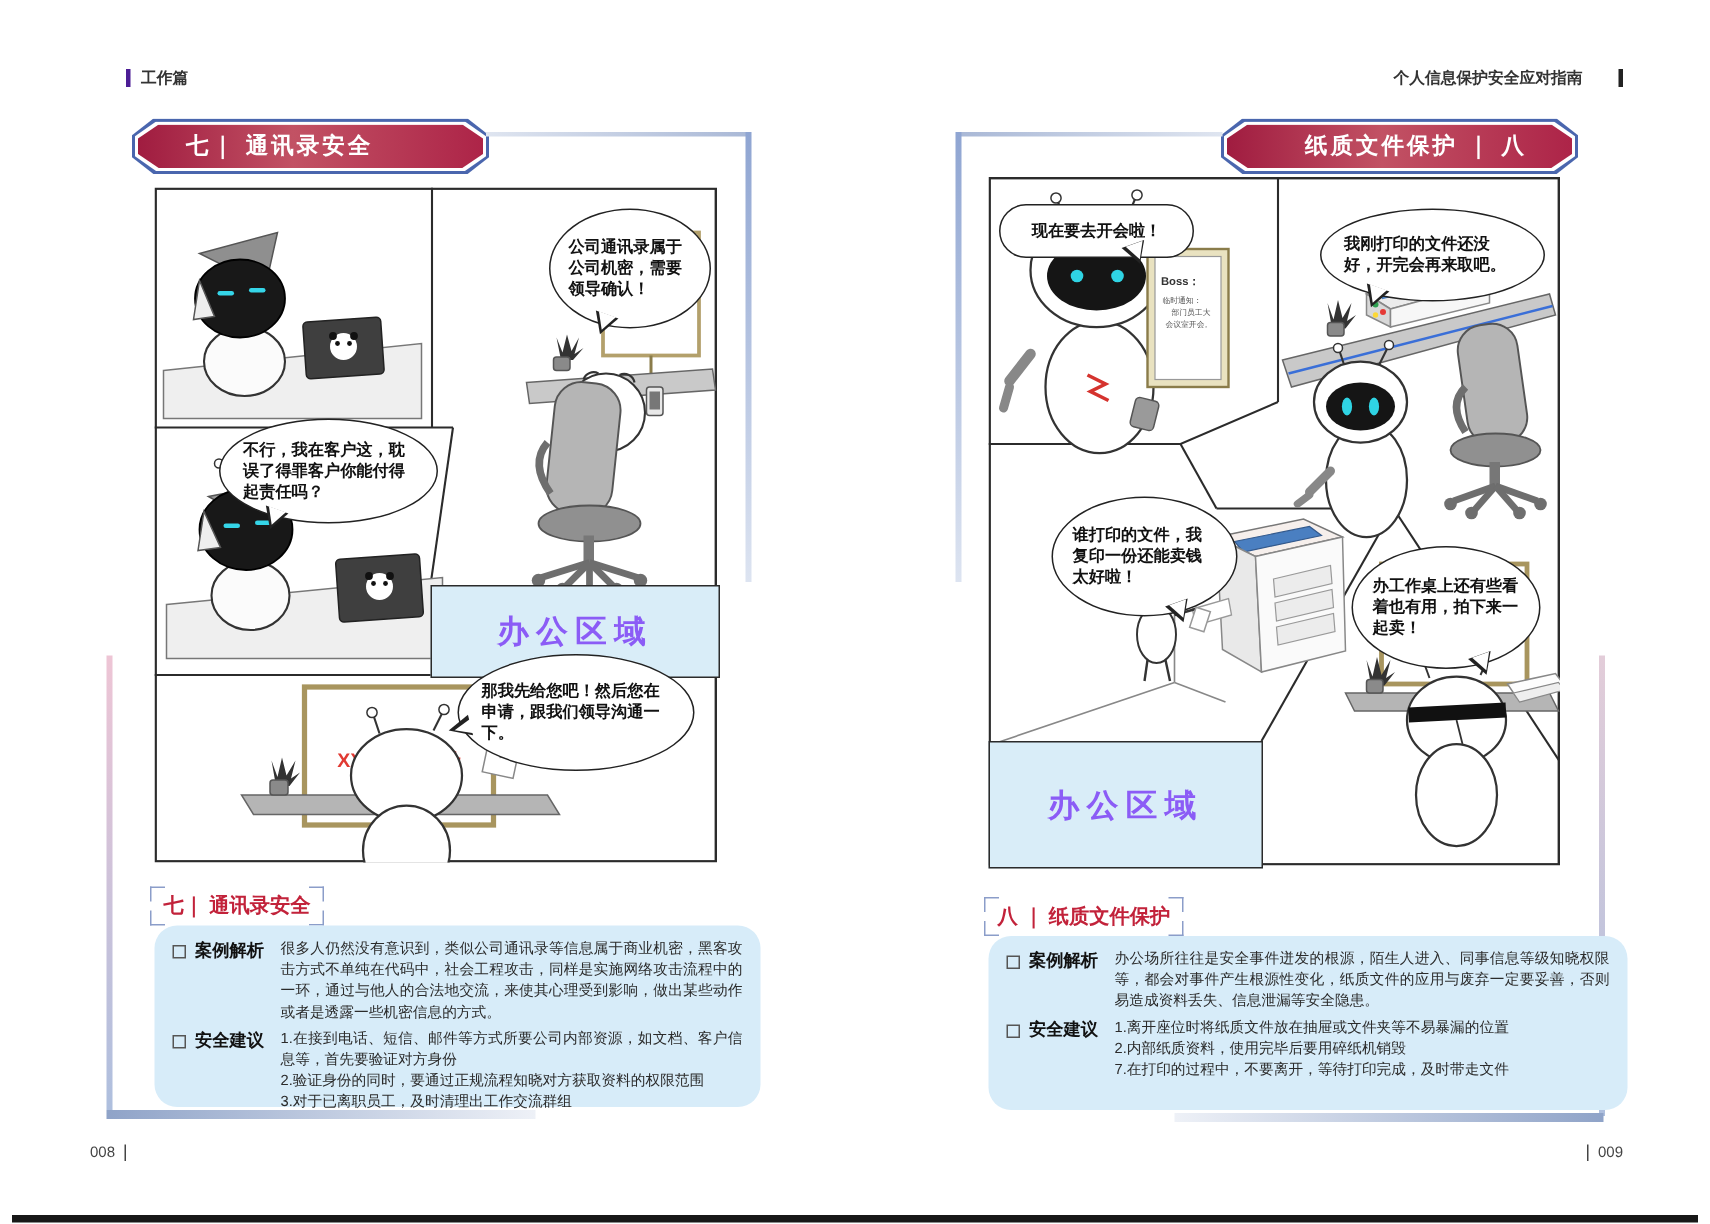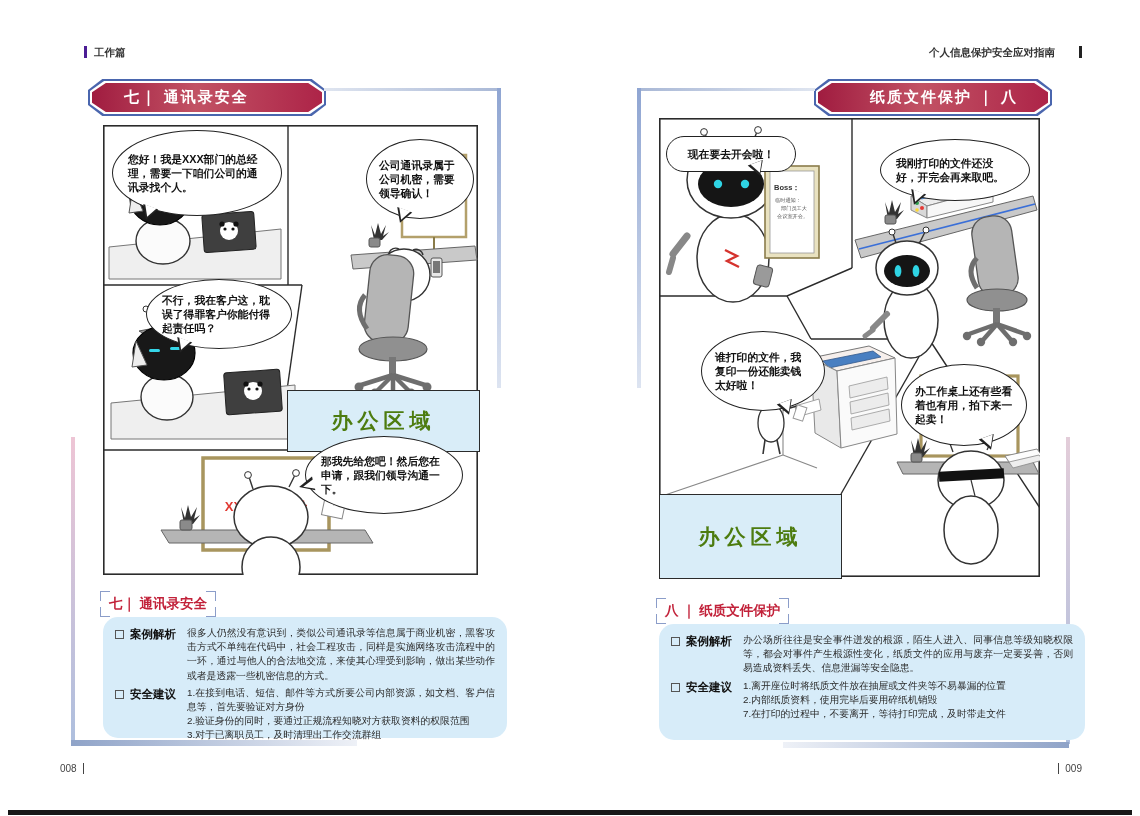--- a/index.html
+++ b/index.html
@@ -36,21 +36,21 @@
   .deco-h-bl{left:71px;top:740px;width:286px;height:6px;background:linear-gradient(90deg,#8fa3c8,#eef1f7);}
   .deco-v-br{left:1066px;top:437px;width:3.5px;height:307px;background:linear-gradient(#e3cdd9,#aebfde);}
   .deco-h-br{left:783px;top:742px;width:286px;height:6px;background:linear-gradient(270deg,#8fa3c8,#eef1f7);}
 
   
   .comic{position:absolute;}
   svg{font-family:"Liberation Sans","DejaVu Sans",sans-serif;}
 
   
   .area-box{position:absolute;background:#d9edf8;border:1.6px solid #2b2b2b;display:flex;
-     align-items:center;justify-content:center;font-size:21px;letter-spacing:5px;color:#4d7c0f;font-weight:600;}
+     align-items:center;justify-content:center;font-size:21px;letter-spacing:5px;color:#8b5cf6;font-weight:600;}
   .area-left{left:287px;top:390px;width:191px;height:60px;}
   .area-right{left:659px;top:494px;width:181px;height:83px;}
 
   
   .bubble{position:absolute;background:#fff;border:1.6px solid #222;border-radius:50%;
      display:flex;align-items:center;justify-content:center;text-align:left;
      font-size:10.8px;font-weight:600;line-height:1.32;color:#111;padding:6px 15px;box-sizing:border-box;z-index:5;}
   .bub-l1{left:112px;top:130px;width:170px;height:86px;}
   .bub-l2{left:366px;top:139px;width:108px;height:80px;padding:6px 12px;}
   .bub-l3{left:146px;top:279px;width:146px;height:70px;}
@@ -392,21 +392,20 @@
         <rect x="280" y="352" width="65" height="10" fill="#111" transform="rotate(-3 312 357)"></rect>
         <path d="M312,362 l4,16" stroke="#333" stroke-width="1.2" fill="none"></path>
         <ellipse cx="312" cy="412" rx="27" ry="34" fill="#fff" stroke="#333" stroke-width="1.5"></ellipse>
       </g>
     </g>
   </svg>
 
   <div class="area-box area-left">办公区域</div>
   <div class="area-box area-right">办公区域</div>
 
-  <div class="bubble bub-l1 t-bl">您好！我是XXX部门的总经理，需要一下咱们公司的通讯录找个人。</div>
   <div class="bubble bub-l2 t-bl">公司通讯录属于公司机密，需要领导确认！</div>
   <div class="bubble bub-l4 t-l">那我先给您吧！然后您在申请，跟我们领导沟通一下。</div>
   <div class="bubble bub-l3 t-bl">不行，我在客户这，耽误了得罪客户你能付得起责任吗？</div>
 
   <div class="bubble bub-r1 t-br">现在要去开会啦！</div>
   <div class="bubble bub-r2 t-bl">我刚打印的文件还没好，开完会再来取吧。</div>
   <div class="bubble bub-r3 t-br">谁打印的文件，我复印一份还能卖钱太好啦！</div>
   <div class="bubble bub-r4 t-br">办工作桌上还有些看着也有用，拍下来一起卖！</div>
 
   <div class="subtitle sub-left"><span class="in">七｜ 通讯录安全</span></div>

